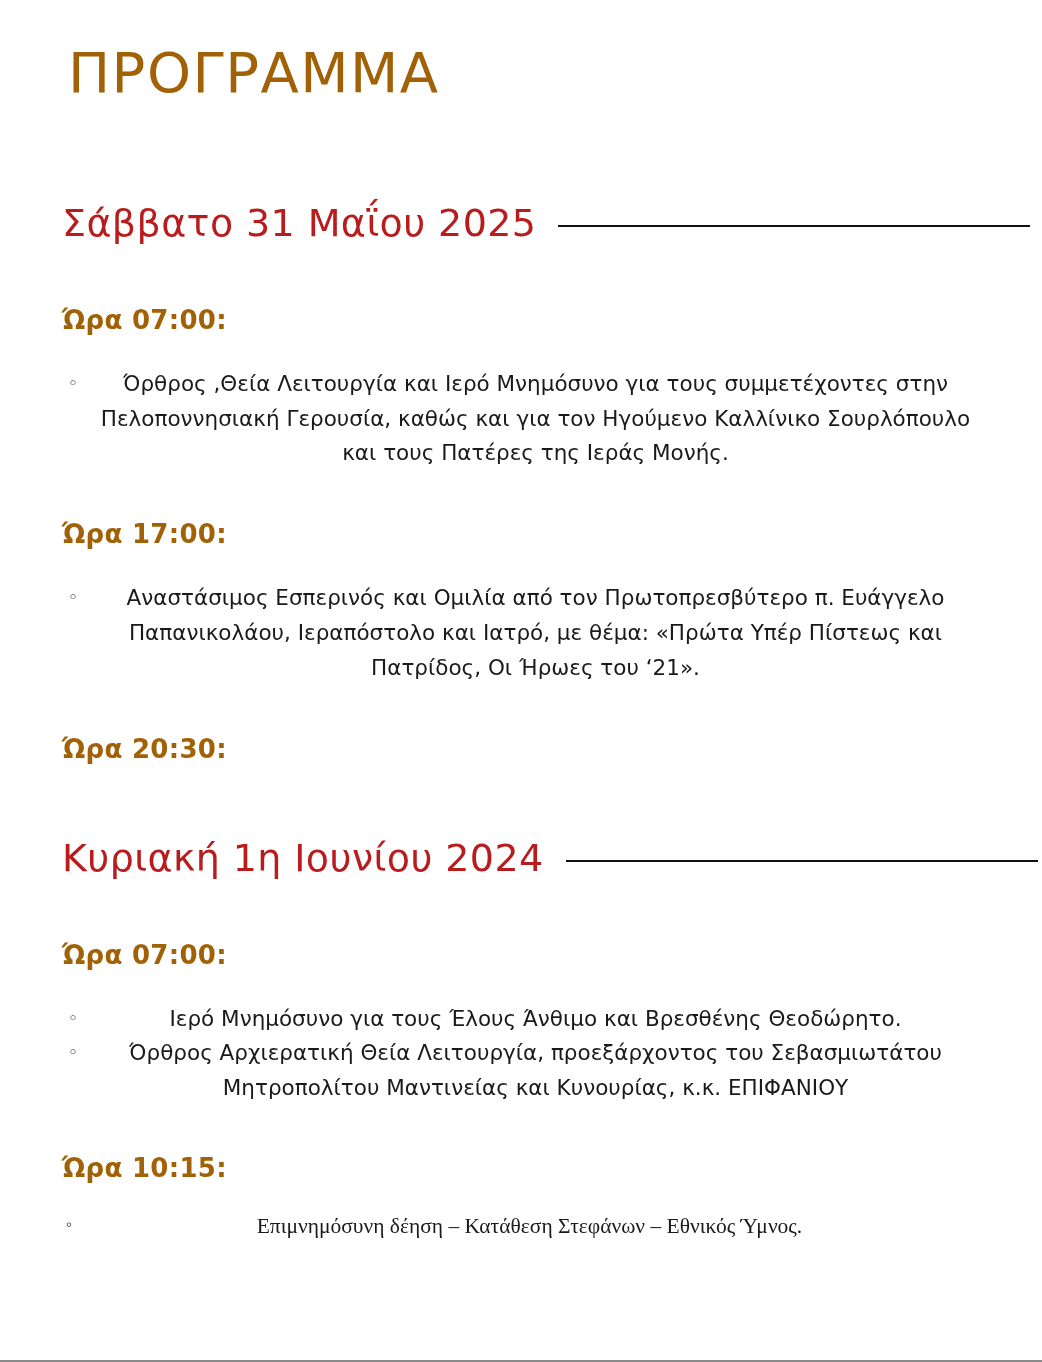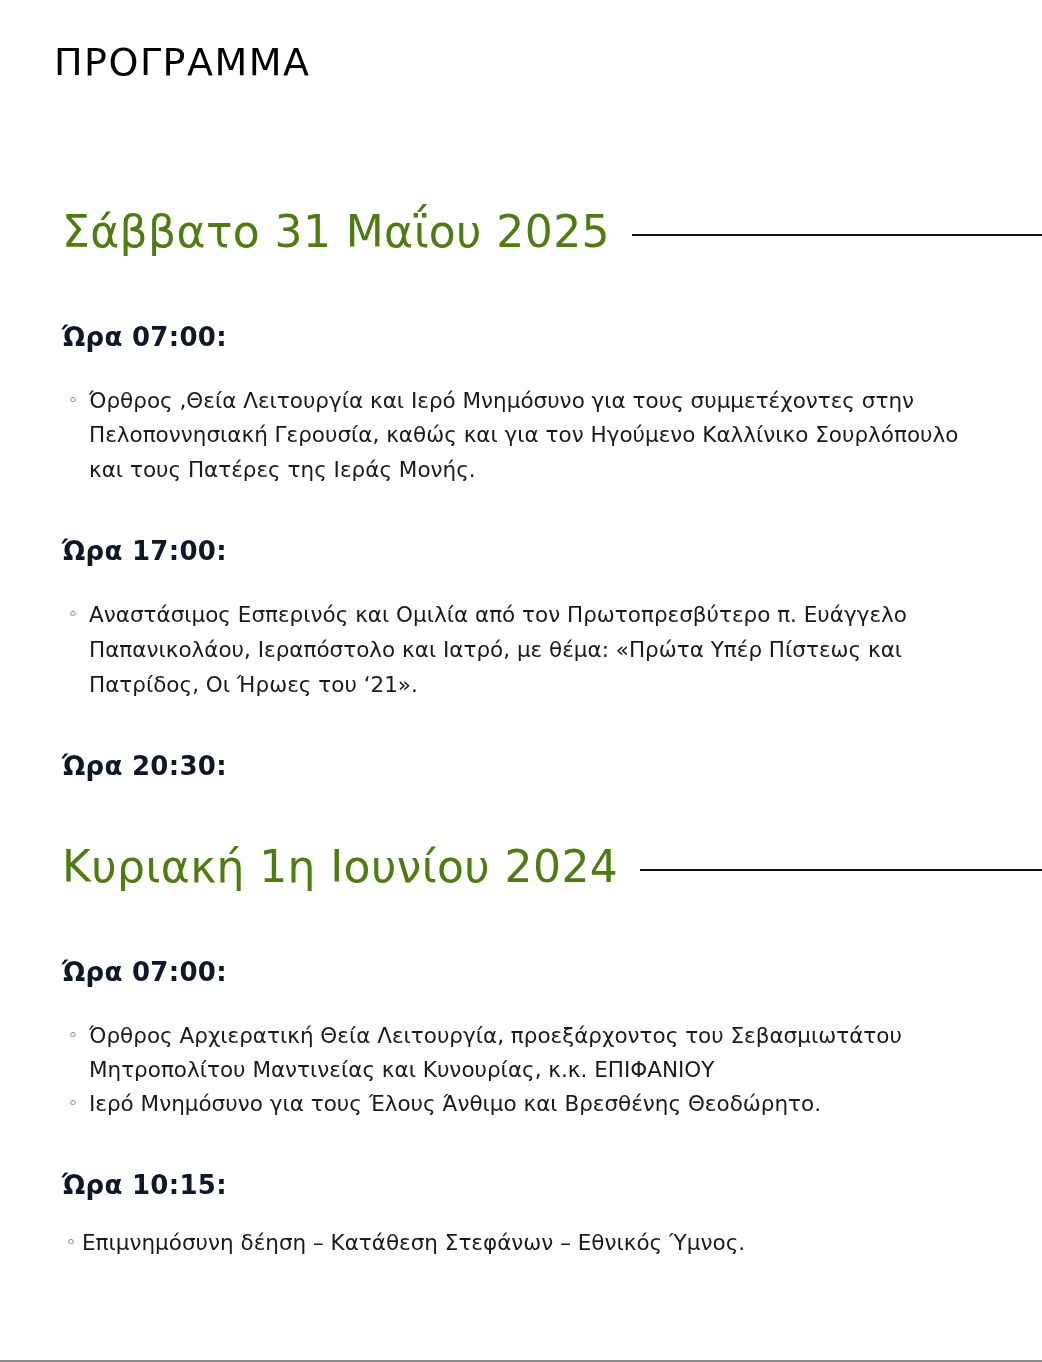--- a/index.html
+++ b/index.html
@@ -16,76 +16,77 @@
     position: relative;
     width: 1042px;
     height: 1362px;
     background: #ffffff;
     box-sizing: border-box;
     overflow: hidden;
     border-bottom: 2px solid #8a8a8a;
   }
   .page-title {
     position: absolute;
-    left: 54px;
+    left: 68px;
     top: 40px;
-    font-size: 38px;
+    font-size: 56px;
     letter-spacing: 1.5px;
     font-weight: 400;
-    color: #000000;
+    color: #a16207;
     white-space: nowrap;
   }
 
   .day-block {
     position: absolute;
     left: 62px;
     width: 920px;
   }
   #day-1 { top: 170px; }
   #day-2 { top: 805px; }
 
   .day-heading-row {
     display: flex;
     align-items: center;
     white-space: nowrap;
   }
   .day-heading {
-    font-size: 44px;
+    font-size: 38px;
     font-weight: 400;
-    color: #4d7c0f;
+    color: #b91c1c;
     letter-spacing: 0.4px;
     line-height: 1.15;
   }
   .day-rule {
     flex: 0 0 auto;
     width: 472px;
     height: 0;
     border-top: 2.4px solid #111111;
     margin-left: 22px;
     margin-top: 6px;
   }
 
   .time-heading {
     font-size: 26px;
     font-weight: 700;
-    color: #0f172a;
+    color: #a16207;
     letter-spacing: 0.3px;
     white-space: nowrap;
   }
   #day-1 .slot-0 .time-heading { margin-top: 28px; }
   #day-2 .slot-0 .time-heading { margin-top: 28px; }
   .slot .time-heading { margin-top: 48px; }
 
   .bullet-list {
     list-style: none;
     margin: 0;
     padding: 0;
+    text-align: center;
   }
   .bullet-list.gap-large { margin-top: 32px; }
-  .bullet-list.gap-small { margin-top: 20px; }
+  .bullet-list.gap-small { margin-top: 20px; font-family: Liberation Serif, serif; }
 
   .bullet-item {
     position: relative;
     font-size: 21.5px;
     line-height: 1.62;
     color: #1a1a1a;
     padding-left: 27px;
     margin-bottom: 2px;
     max-width: 895px;
   }
@@ -143,22 +144,22 @@
 
   <section class="day-block" id="day-2">
     <div class="day-heading-row">
       <h2 class="day-heading">Κυριακή 1η Ιουνίου 2024</h2>
       <span class="day-rule"></span>
     </div>
 
     <div class="slot slot-0">
       <h3 class="time-heading">Ώρα 07:00:</h3>
       <ul class="bullet-list gap-large dense">
+        <li class="bullet-item">Ιερό Μνημόσυνο για τους Έλους Άνθιμο και Βρεσθένης Θεοδώρητο.</li>
         <li class="bullet-item">Όρθρος Αρχιερατική Θεία Λειτουργία, προεξάρχοντος του Σεβασμιωτάτου Μητροπολίτου Μαντινείας και Κυνουρίας, κ.κ. ΕΠΙΦΑΝΙΟΥ</li>
-        <li class="bullet-item">Ιερό Μνημόσυνο για τους Έλους Άνθιμο και Βρεσθένης Θεοδώρητο.</li>
       </ul>
     </div>
 
     <div class="slot">
       <h3 class="time-heading">Ώρα 10:15:</h3>
       <ul class="bullet-list gap-small">
         <li class="bullet-item tight">Επιμνημόσυνη δέηση – Κατάθεση Στεφάνων – Εθνικός Ύμνος.</li>
       </ul>
     </div>
   </section>

